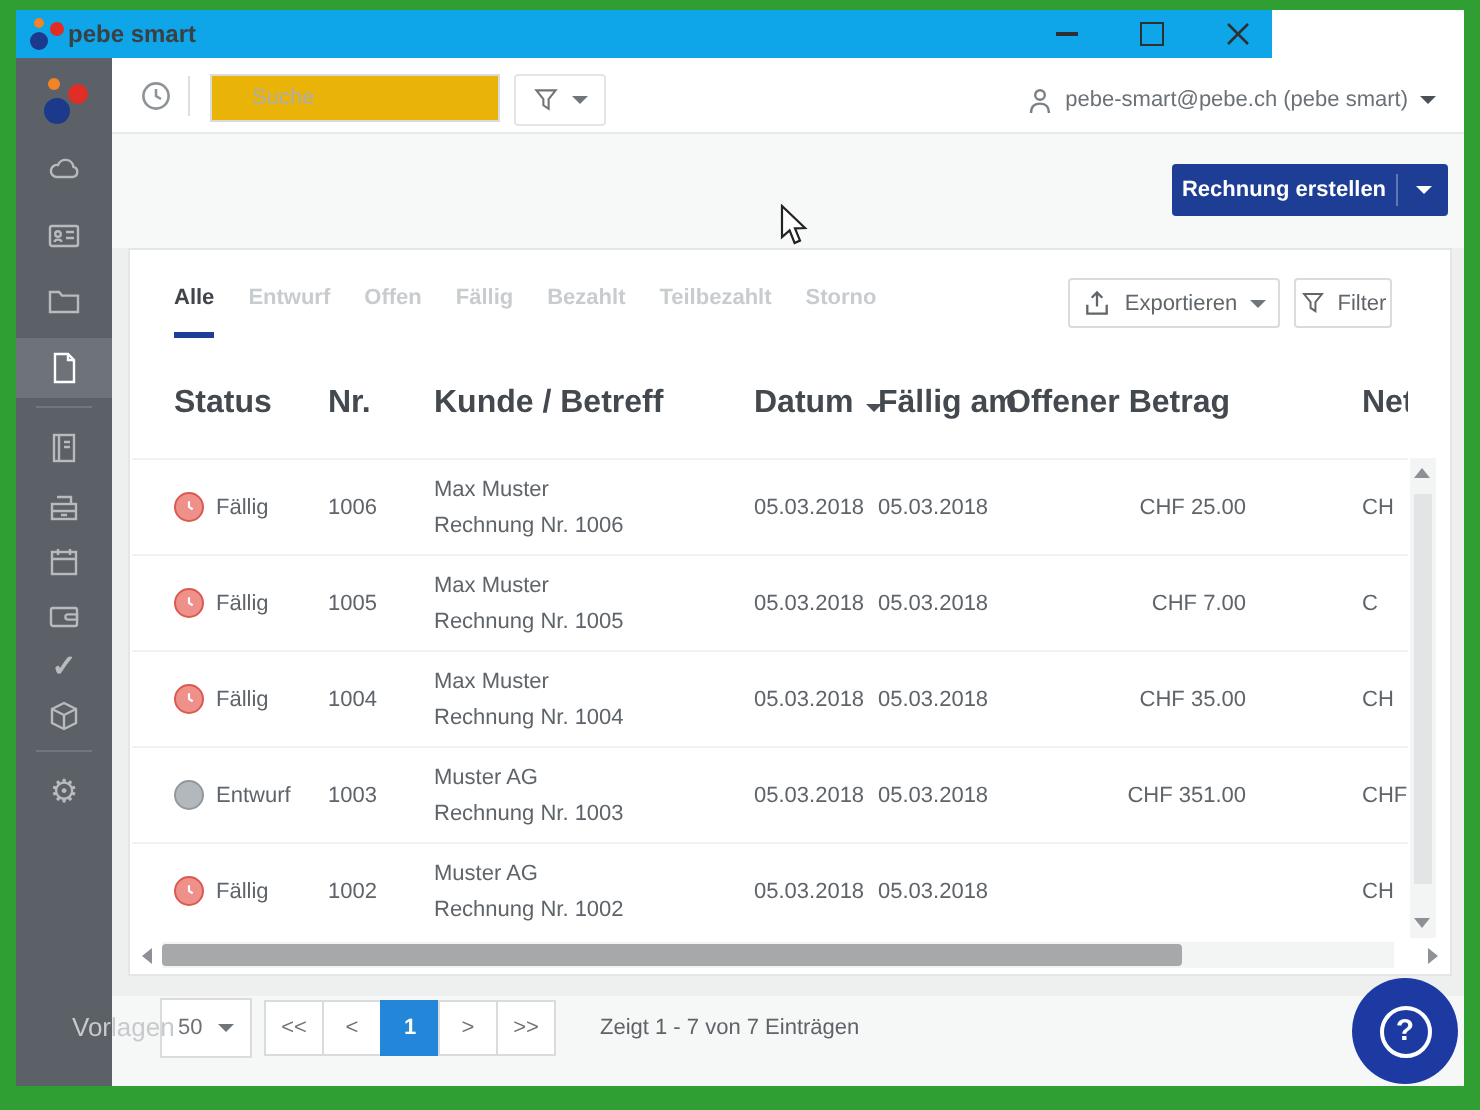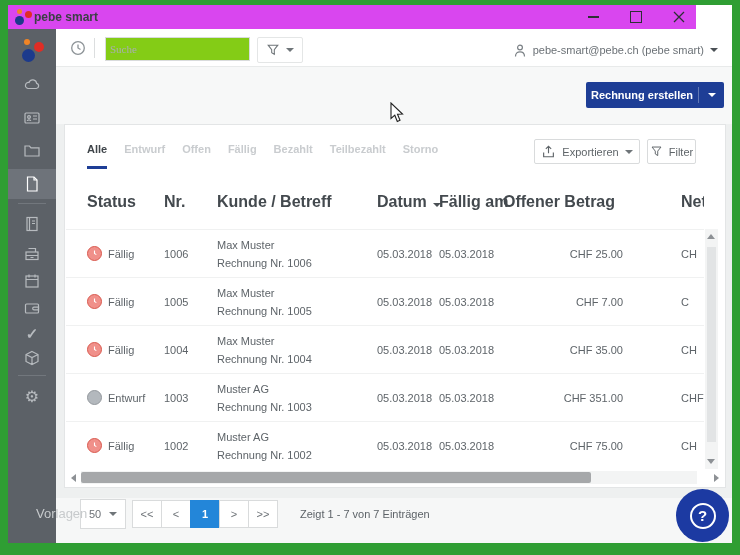--- a/index.html
+++ b/index.html
@@ -1,42 +1,42 @@
 <!DOCTYPE html>
 <html><head>
 <meta charset="utf-8">
 <style>
   html,body{margin:0;padding:0;}
   #app{position:relative;width:740px;height:555px;background:#2f9e33;font-family:"Liberation Sans",sans-serif;overflow:hidden;}
   .abs{position:absolute;}
   .window{position:absolute;left:8px;top:5px;width:724px;height:538px;background:#ffffff;}
 
   
-  .titlebar{position:absolute;left:0;top:0;width:688px;height:24px;background:#d946ef;}
+  .titlebar{position:absolute;left:0;top:0;width:628px;height:24px;background:#0ea5e9;}
   .tb-logo{position:absolute;left:7px;top:3px;width:20px;height:18px;}
   .dot{position:absolute;border-radius:50%;}
   .tb-title{position:absolute;left:26px;top:5px;font-size:12px;font-weight:bold;color:#3b4044;}
   .winbtns{position:absolute;right:10px;top:0;height:24px;display:flex;align-items:center;gap:29px;}
   .winbtn{width:14px;height:16px;display:flex;align-items:center;justify-content:center;cursor:pointer;}
   .glyph-min{width:11px;height:2px;background:#2c3034;}
   .glyph-max{width:10px;height:10px;border:1px solid #2c3034;}
 
   
   .sidebar{position:absolute;left:0;top:24px;width:48px;height:514px;background:#5c6167;}
   .side-logo{position:absolute;left:13px;top:10px;width:24px;height:28px;}
   .side-item{position:absolute;left:0;width:48px;height:30px;display:flex;align-items:center;justify-content:center;cursor:pointer;}
   .side-item.active{background:#6e737a;}
   .side-item svg{stroke:#b7bbbf;fill:none;stroke-width:1.2;}
   .side-item.active svg{stroke:#ffffff;}
   .side-divider{position:absolute;left:10px;width:28px;height:1px;background:#72777d;}
   .side-glyph{color:#b7bbbf;font-size:15px;line-height:15px;}
 
   
   .toolbar{position:absolute;left:48px;top:24px;width:676px;height:38px;background:#ffffff;border-bottom:1px solid #e8eaea;box-sizing:border-box;}
-  .search{position:absolute;left:49px;top:8px;width:145px;height:24px;border:1px solid #d9dbdc;box-sizing:border-box;font-size:11px;padding:0 4px;color:#555a5e;outline:none;background:#84cc16;font-family:Liberation Serif, serif;}
+  .search{position:absolute;left:49px;top:8px;width:145px;height:24px;border:1px solid #d9dbdc;box-sizing:border-box;font-size:11px;padding:0 20px;color:#555a5e;outline:none;background:#eab308;}
   .search::placeholder{color:#aaaeb1;}
   .tool-divider{position:absolute;left:38px;top:9px;width:1px;height:20px;background:#dcdedf;}
   .filter-btn{position:absolute;left:201px;top:8px;width:44px;height:24px;border:1px solid #e4e6e6;border-radius:2px;background:#fff;display:flex;align-items:center;justify-content:center;gap:6px;cursor:pointer;}
   .caret{width:0;height:0;border-left:4px solid transparent;border-right:4px solid transparent;border-top:4px solid #6f7579;}
   .user{position:absolute;right:14px;top:2px;height:38px;display:flex;align-items:center;gap:6px;cursor:pointer;}
   .user-label{font-size:11px;color:#6b7176;}
 
   
   .headband{position:absolute;left:48px;top:62px;width:676px;height:57px;background:#f7f8f8;}
   .page-title{position:absolute;left:8px;top:13px;font-size:18px;color:#4c5257;}
@@ -335,21 +335,20 @@
             <svg width="11" height="11" viewBox="0 0 15 15" fill="none" stroke="#ffffff" stroke-width="1.5">
               <path d="M7.5 3.5 V7.5 L10 9"></path>
             </svg>
           </span>
         <span class="cell c-status lh">Fällig</span>
         <span class="cell c-nr lh">1002</span>
         <span class="cell c-k1">Muster AG</span>
         <span class="cell c-k2">Rechnung Nr. 1002</span>
         <span class="cell c-datum lh">05.03.2018</span>
         <span class="cell c-faellig lh">05.03.2018</span>
-        <span class="cell c-off lh">CHF 75.00</span>
         <span class="cell c-net lh">CH</span>
       </div>
 
       <div class="vscroll">
         <span class="tri-up"></span>
         <span class="vthumb"></span>
         <span class="tri-down"></span>
       </div>
 
       <div class="hscroll">

